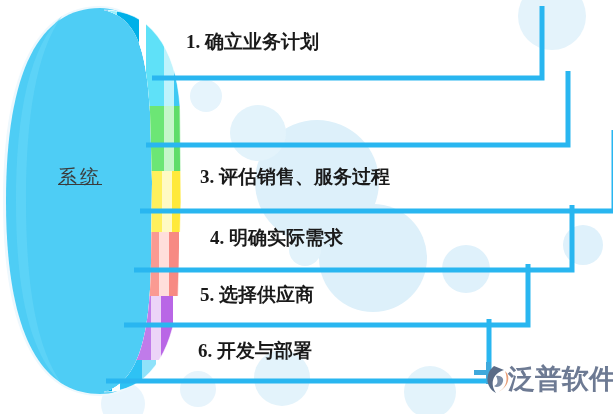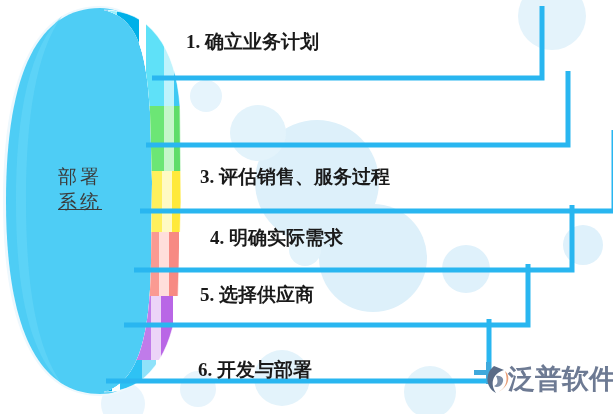--- a/index.html
+++ b/index.html
@@ -294,27 +294,26 @@
   <div class="item" style="left:210px; top:228px;text-align:right;">
     <span class="num">4.</span>
     <span class="txt">明确实际需求</span>
   </div>
 
   <div class="item" style="left:200px; top:285px;">
     <span class="num">5.</span>
     <span class="txt">选择供应商</span>
   </div>
 
-  <div class="item" style="left:198px; top:341px;margin-top:19px;">
+  <div class="item" style="left:198px; top:341px;">
     <span class="num">6.</span>
     <span class="txt">开发与部署</span>
   </div>
 
   <div class="disc-label">
-    <span class="l1">部署</span>
     <span class="l3">系统</span>
   </div>
 
   <div class="watermark">
     <svg width="40" height="34" viewBox="0 0 40 34" style="position:absolute; left:0; top:-2px;">
       <rect x="0" y="8" width="17" height="5" fill="#3fa9dc"></rect>
       <rect x="12" y="0" width="5" height="22" fill="#3fa9dc"></rect>
       <path d="M 14,6 L 36,6 L 36,30 L 14,30 Z" fill="#ffffff" opacity="0"></path>
       <path d="M 20,4 C 11,11 11,25 22,31 C 16,22 18,12 30,8 Z" fill="#5a6b86"></path>
       <path d="M 31,9 C 37,14 35,25 24,30 C 33,26 34,17 31,9 Z" fill="#e8a07a"></path>

